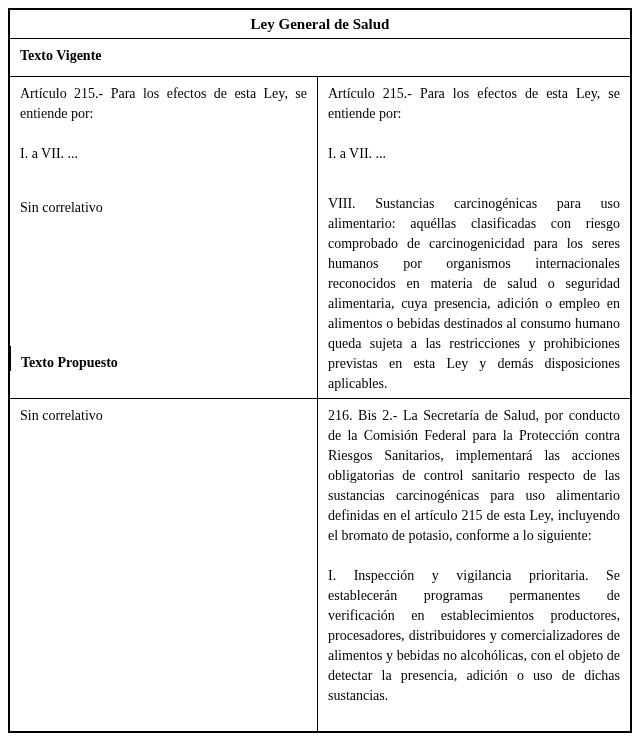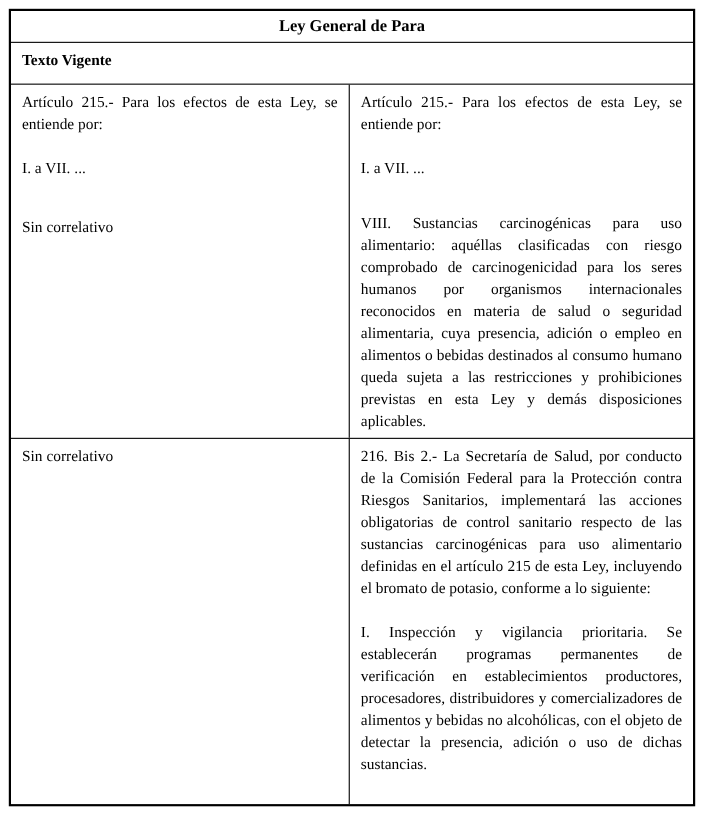--- a/index.html
+++ b/index.html
@@ -63,25 +63,26 @@
   .mb1 { margin-bottom: 20px; }   
   .mb2l { margin-bottom: 34px; }  
   .mb2r { margin-bottom: 30px; }  
 </style>
 </head>
 <body>
 
 <div class="comparison-table">
 
   <div class="title-row">
-    <span>Ley General de Para</span>
+    <span>Ley General de Salud</span>
   </div>
 
   <div class="header-row">
     <div class="col-left hcell">Texto Vigente</div>
+    <div class="col-right hcell">Texto Propuesto</div>
   </div>
 
   <div class="body-row first">
     <div class="col-left cell">
       <p class="mb1">Artículo 215.- Para los efectos de esta Ley, se entiende por:</p>
       <p class="mb2l">I. a VII. ...</p>
       <p>Sin correlativo</p>
     </div>
     <div class="col-right cell">
       <p class="mb1">Artículo 215.- Para los efectos de esta Ley, se entiende por:</p>

